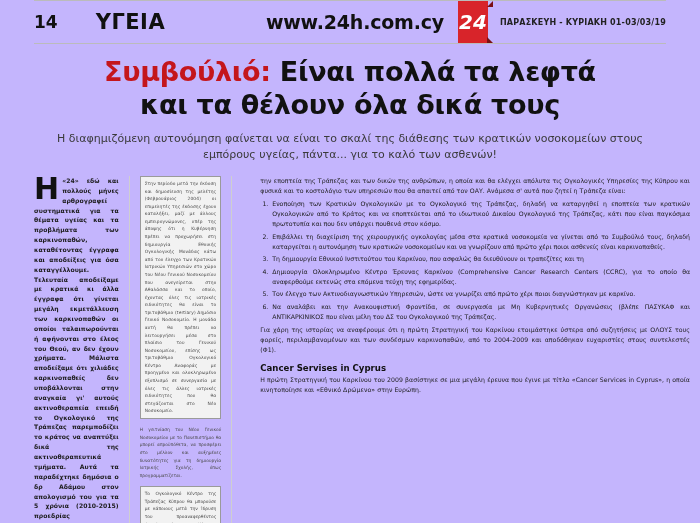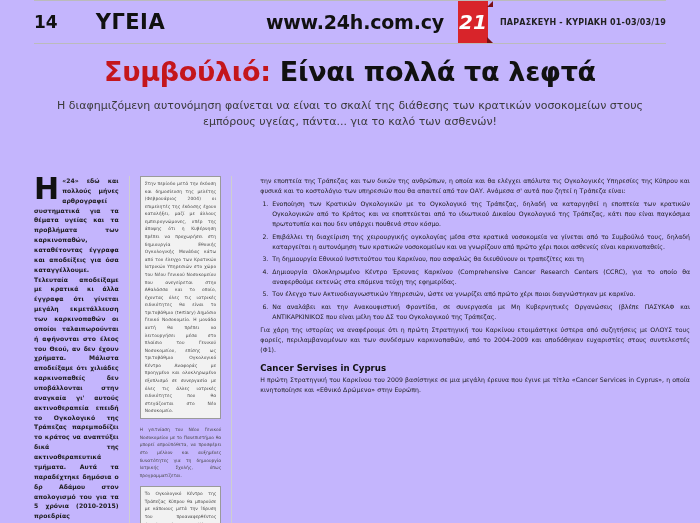--- a/index.html
+++ b/index.html
@@ -193,27 +193,28 @@
 </head>
 <body>
 
 <div class="page">
 
   <div class="masthead">
     <span class="folio">14</span>
     <span class="section-name">ΥΓΕΙΑ</span>
     <span class="masthead-spacer"></span>
     <span class="site-url">www.24h.com.cy</span>
-    <span class="logo24">21</span>
+    <span class="logo24">24</span>
     <span class="issue-date">ΠΑΡΑΣΚΕΥΗ - ΚΥΡΙΑΚΗ 01-03/03/19</span>
   </div>
 
   <div class="headline-block">
     <div class="headline">
       <span class="kw">Συμβούλιό:</span><span> Είναι πολλά τα λεφτά</span>
+      <div>και τα θέλουν όλα δικά τους</div>
     </div>
     <div class="standfirst">Η  διαφημιζόμενη αυτονόμηση φαίνεται να είναι το σκαλί της διάθεσης των κρατικών νοσοκομείων στους εμπόρους υγείας, πάντα... για το καλό των ασθενών!</div>
   </div>
 
   <div class="columns">
 
     <div class="col col-1">
       <div class="body-text">
         <span class="dropcap">Η</span><span>«24» εδώ και πολλούς μήνες αρθρογραφεί συστηματικά για τα θέματα υγείας και τα προβλήματα των καρκινοπαθών, καταθέτοντας έγγραφα και αποδείξεις για όσα καταγγέλλουμε. Τελευταία αποδείξαμε με κρατικά κι άλλα έγγραφα ότι γίνεται μεγάλη εκμετάλλευση των καρκινοπαθών οι οποίοι ταλαιπωρούνται ή αφήνονται στο έλεος του Θεού, αν δεν έχουν χρήματα. Μάλιστα αποδείξαμε ότι χιλιάδες καρκινοπαθείς δεν υποβάλλονται στην αναγκαία γι' αυτούς ακτινοθεραπεία επειδή το Ογκολογικό της Τράπεζας παρεμποδίζει το κράτος να αναπτύξει δικά της ακτινοθεραπευτικά τμήματα. Αυτά τα παραδέχτηκε δημόσια ο δρ Αδάμου στον απολογισμό του για τα 5 χρόνια (2010-2015) προεδρίας</span>
       </div>

